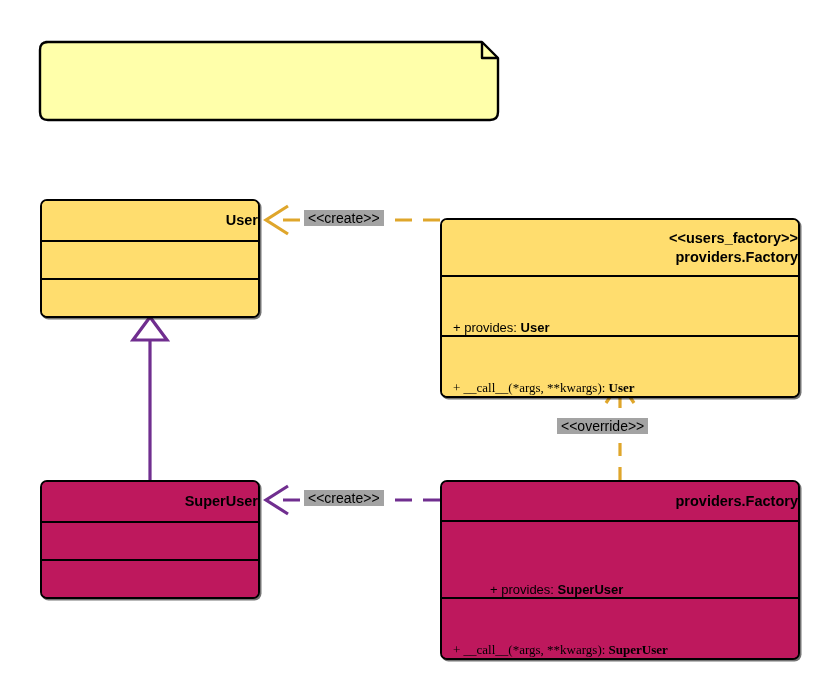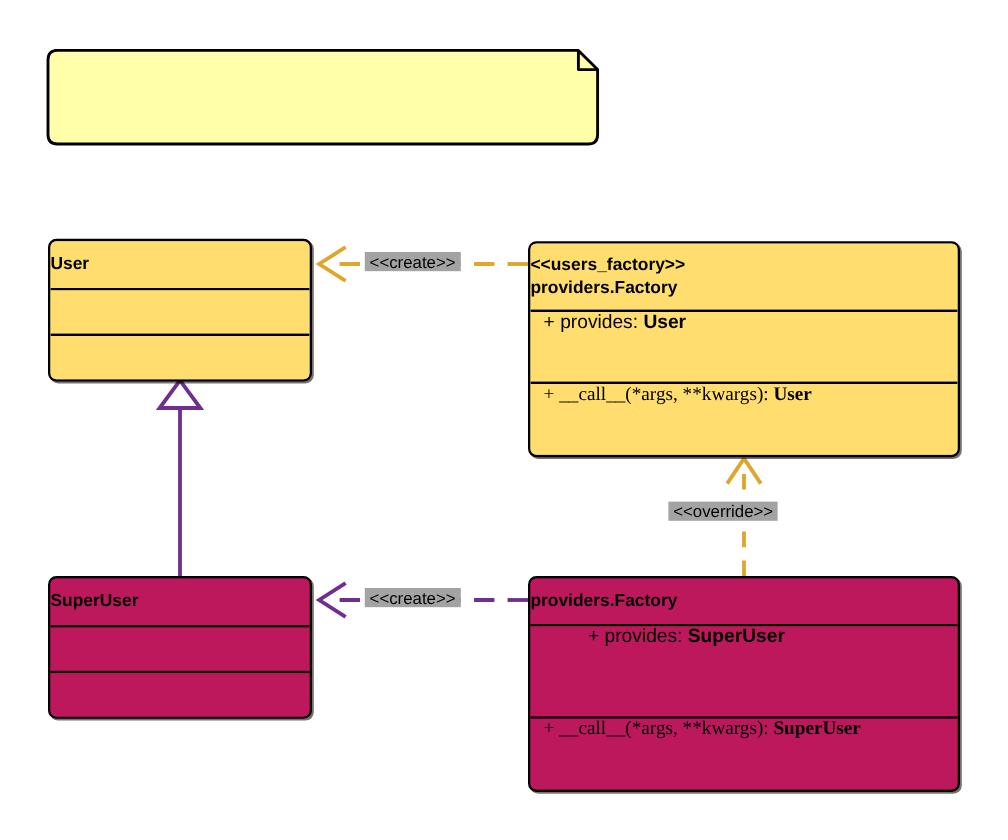--- a/index.html
+++ b/index.html
@@ -33,38 +33,38 @@
   .uml-class {
     border: 2px solid #000000;
     border-radius: 7px;
     overflow: hidden;
     box-shadow: 1.5px 1.5px 0 rgba(0,0,0,0.55);
   }
   .uml-class .compartment {
     box-sizing: border-box;
     border-bottom: 2px solid #000000;
     display: flex;
-    align-items: flex-start;
+    align-items: flex-end;
   }
   .uml-class .compartment:last-child {
     border-bottom: none;
     font-family: Liberation Serif, serif;
   }
   .uml-class .compartment.title {
     justify-content: center;
     text-align: center;
     flex-direction: column;
     font-weight: bold;
     font-size: 14.5px;
     line-height: 1.25;
   }
   .uml-class .compartment.member {
     justify-content: flex-start;
     padding-left: 11px;
-    font-size: 16px;
+    font-size: 13px;
     font-weight: normal;
     white-space: nowrap;
   }
   .uml-class .compartment.member b {
     font-weight: bold;
   }
 
   .fill-yellow { background: #ffdd6e; }
   .fill-purple { background: #be185d; }
 
@@ -151,21 +151,21 @@
   </div>
 
   <div class="uml-class node fill-yellow" style="left:40px; top:199px; width:220px; height:119px;">
     <div class="compartment title fill-yellow" style="height:41px;">
       <span>User</span>
     </div>
     <div class="compartment member fill-yellow" style="height:38px;"></div>
     <div class="compartment member fill-yellow" style="height:38px;"></div>
   </div>
 
-  <div class="uml-class node fill-yellow" style="left:440px; top:201px; width:360px; height:180px;">
+  <div class="uml-class node fill-yellow" style="left:440px; top:218px; width:360px; height:180px;">
     <div class="compartment title fill-yellow" style="height:57px;">
       <span>&lt;&lt;users_factory&gt;&gt;</span>
       <span>providers.Factory</span>
     </div>
     <div class="compartment member fill-yellow" style="height:60px;">
       <span>
         <span>+ provides: </span><b>User</b>
       </span>
     </div>
     <div class="compartment member fill-yellow" style="height:59px;">

